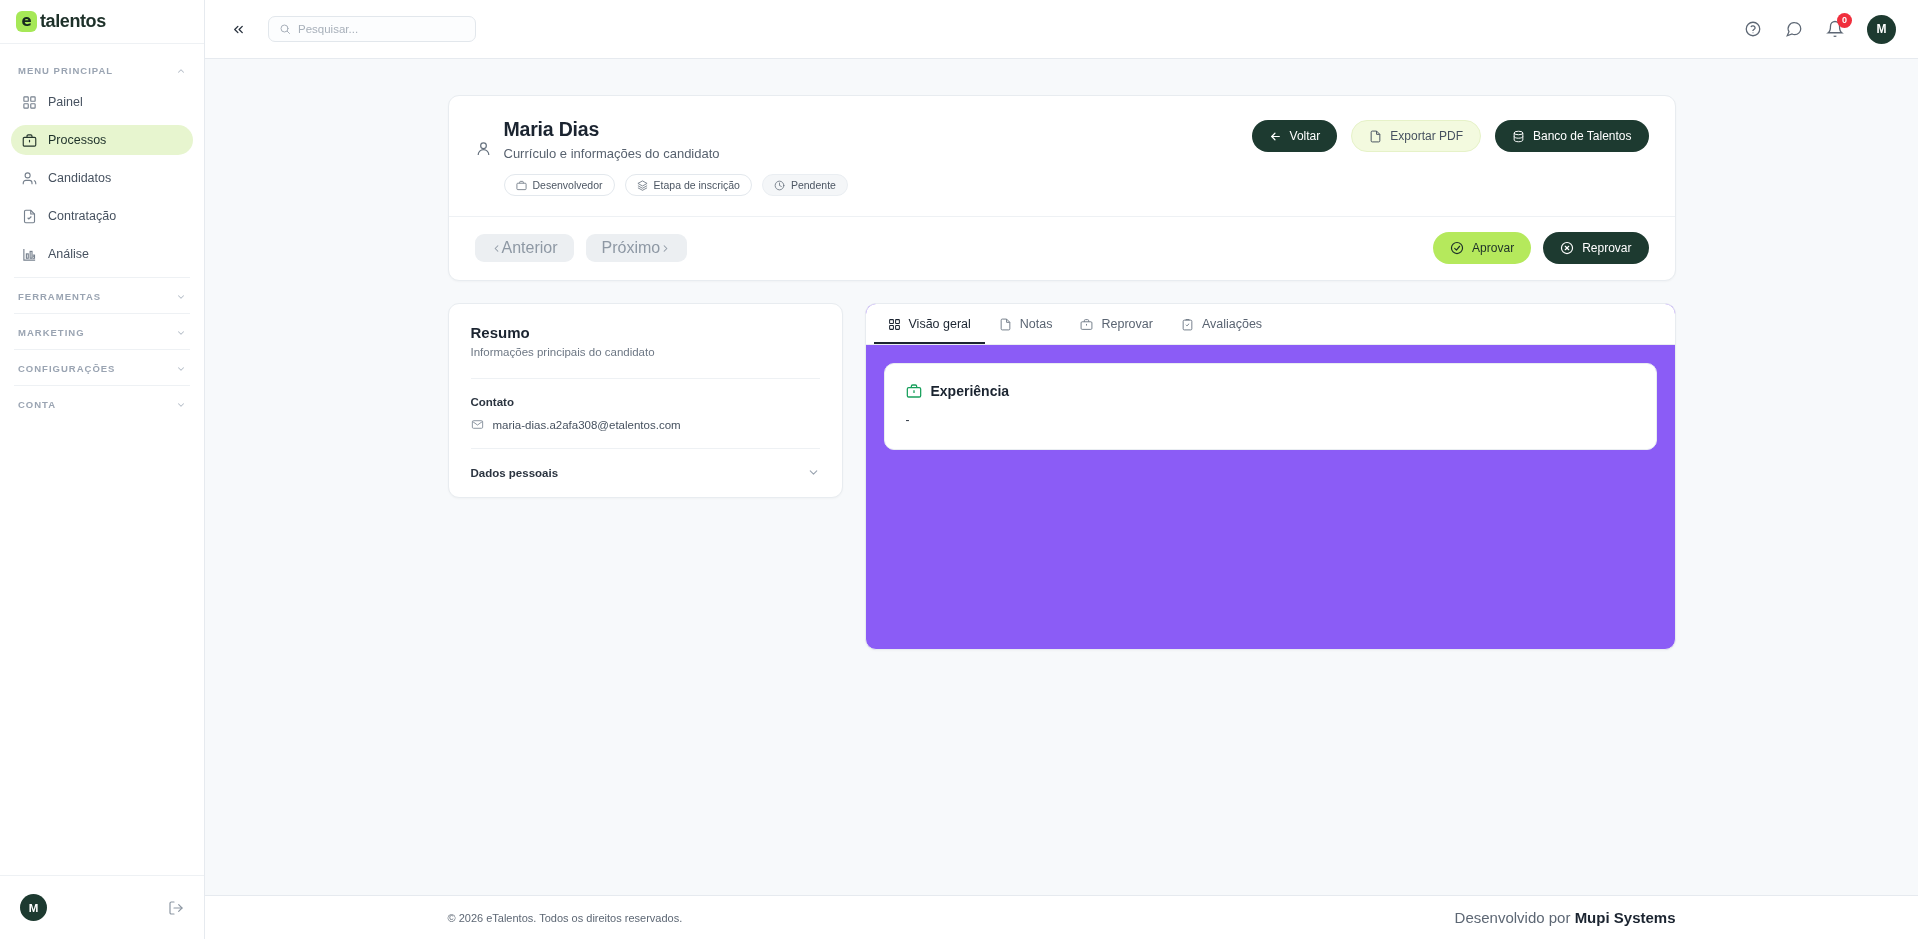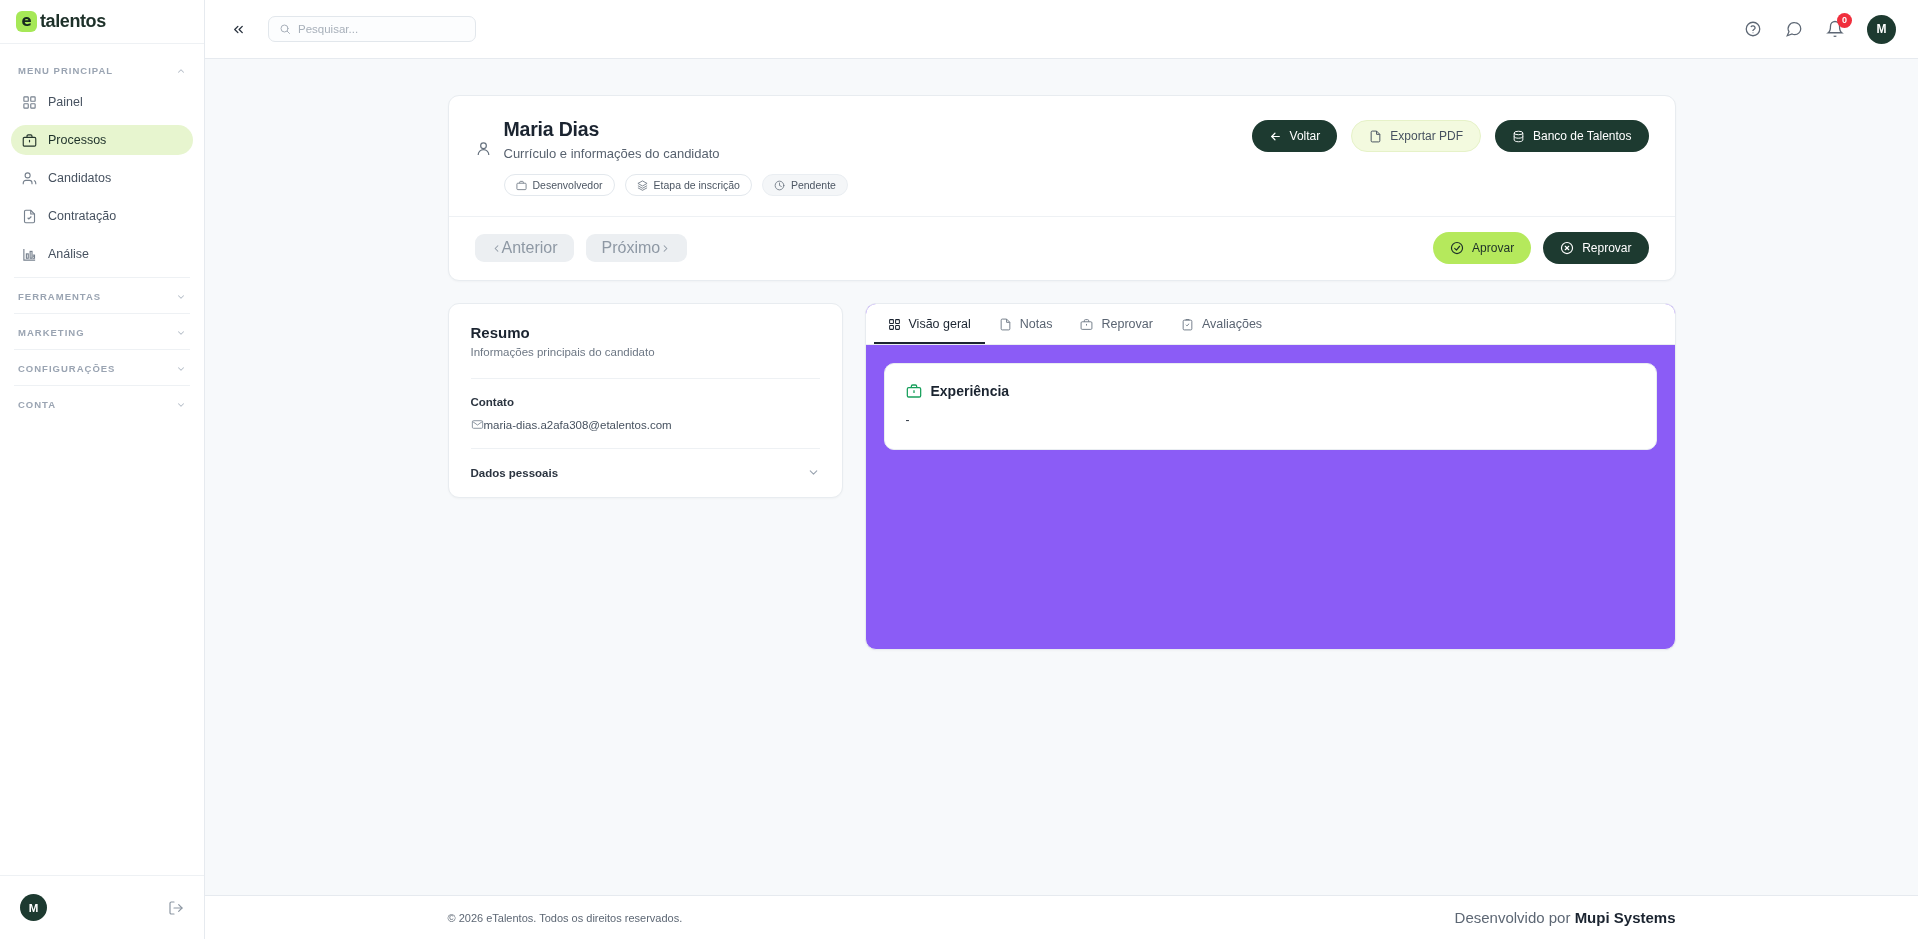--- a/index.html
+++ b/index.html
@@ -154,21 +154,21 @@
   .panel {
     background: #fff; border: 1px solid #e8ecf0; border-radius: 11px;
     box-shadow: 0 1px 2px rgba(20,30,45,0.03); overflow: hidden;
   }
   .panel-head { padding: 20px 22px 17px 22px; }
   .panel-title { font-size: 15px; font-weight: 700; color: #1b2430; }
   .panel-sub { font-size: 11.5px; color: #6d7784; margin-top: 5px; }
   .panel-body { padding: 0 22px 18px 22px; }
   .hr { height: 1px; background: #eef1f4; margin: 3px 0 17px 0; }
   .field-label { font-size: 11.5px; font-weight: 700; color: #2b3440; }
-  .field-value { display: flex; align-items: center; margin-top: 10px; font-size: 11.5px; color: #46515f; }
+  .field-value { display: flex; align-items: center; gap: 9px; margin-top: 10px; font-size: 11.5px; color: #46515f; }
   .field-value .ico { color: #8a949f; display:flex; }
   .accordion {
     display: flex; align-items: center; justify-content: space-between;
     border-top: 1px solid #eef1f4; margin-top: 17px; padding-top: 17px;
     cursor: pointer; user-select: none;
   }
   .accordion-label { font-size: 11.5px; font-weight: 700; color: #2b3440; }
   .accordion .chev { color: #9aa4b0; display:flex; }
 
   

